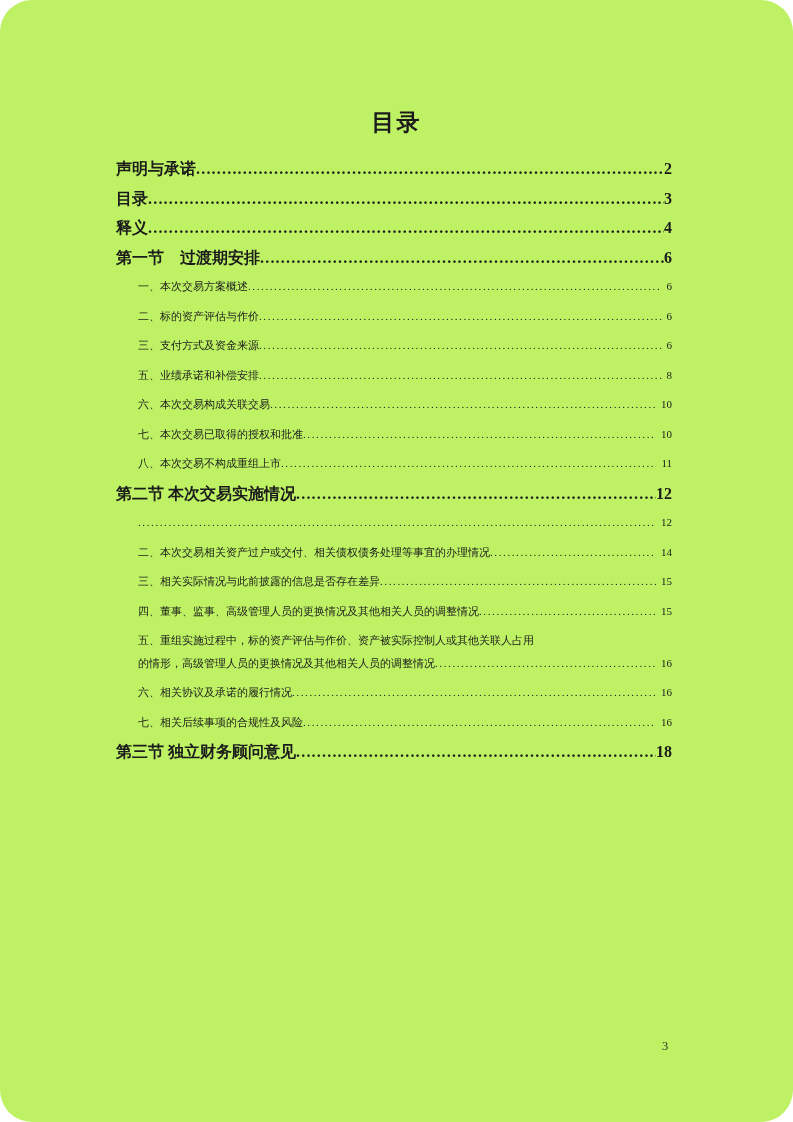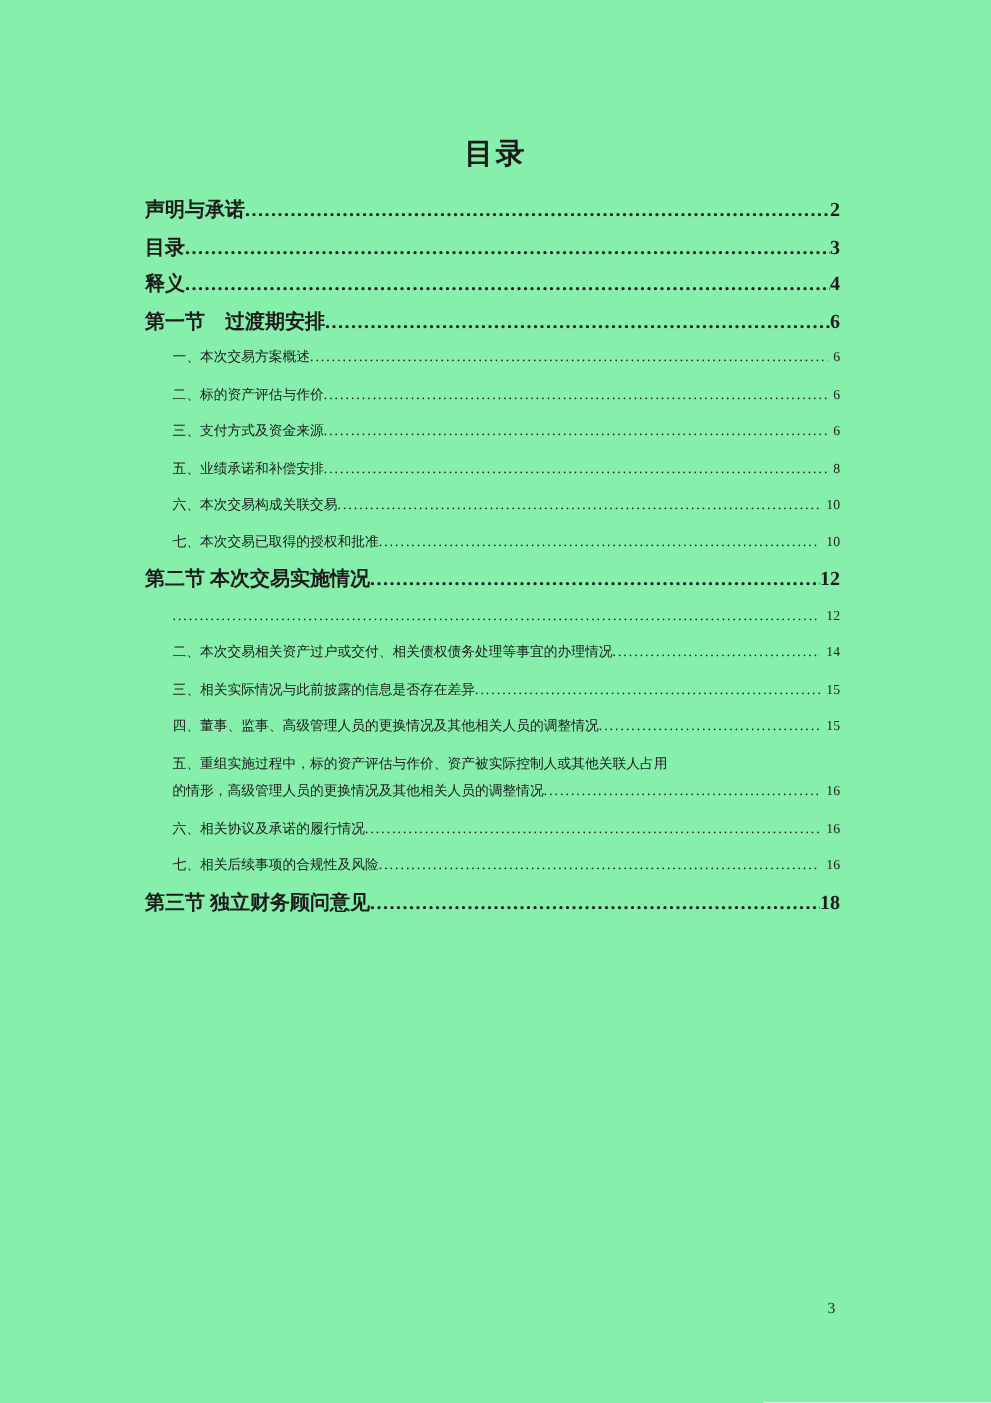--- a/index.html
+++ b/index.html
@@ -4,24 +4,25 @@
 <style>
   html, body {
     margin: 0;
     padding: 0;
     background: #ffffff;
   }
   .page {
     position: relative;
     width: 793px;
     height: 1122px;
-    background: #86efac;
+    background: #bef264;
     color: #1b1b1b;
     font-family: "Liberation Serif", "DejaVu Serif", serif;
     overflow: hidden;
+    border-radius: 32px;
   }
   .doc-title {
     position: absolute;
     top: 108px;
     left: 0;
     width: 100%;
     margin: 0;
     text-align: center;
     font-size: 23px;
     font-weight: 700;
@@ -162,20 +163,28 @@
     </div>
   </div>
       <div class="entry level2">
 
     <div class="row">
       <span class="label">七、本次交易已取得的授权和批准</span>
       <span class="leader"></span>
       <span class="pg">10</span>
     </div>
   </div>
+      <div class="entry level2">
+
+    <div class="row">
+      <span class="label">八、本次交易不构成重组上市</span>
+      <span class="leader"></span>
+      <span class="pg">11</span>
+    </div>
+  </div>
       <div class="entry level1">
 
     <div class="row">
       <span class="label">第二节 本次交易实施情况</span>
       <span class="leader"></span>
       <span class="pg">12</span>
     </div>
   </div>
       <div class="entry level2">
 

